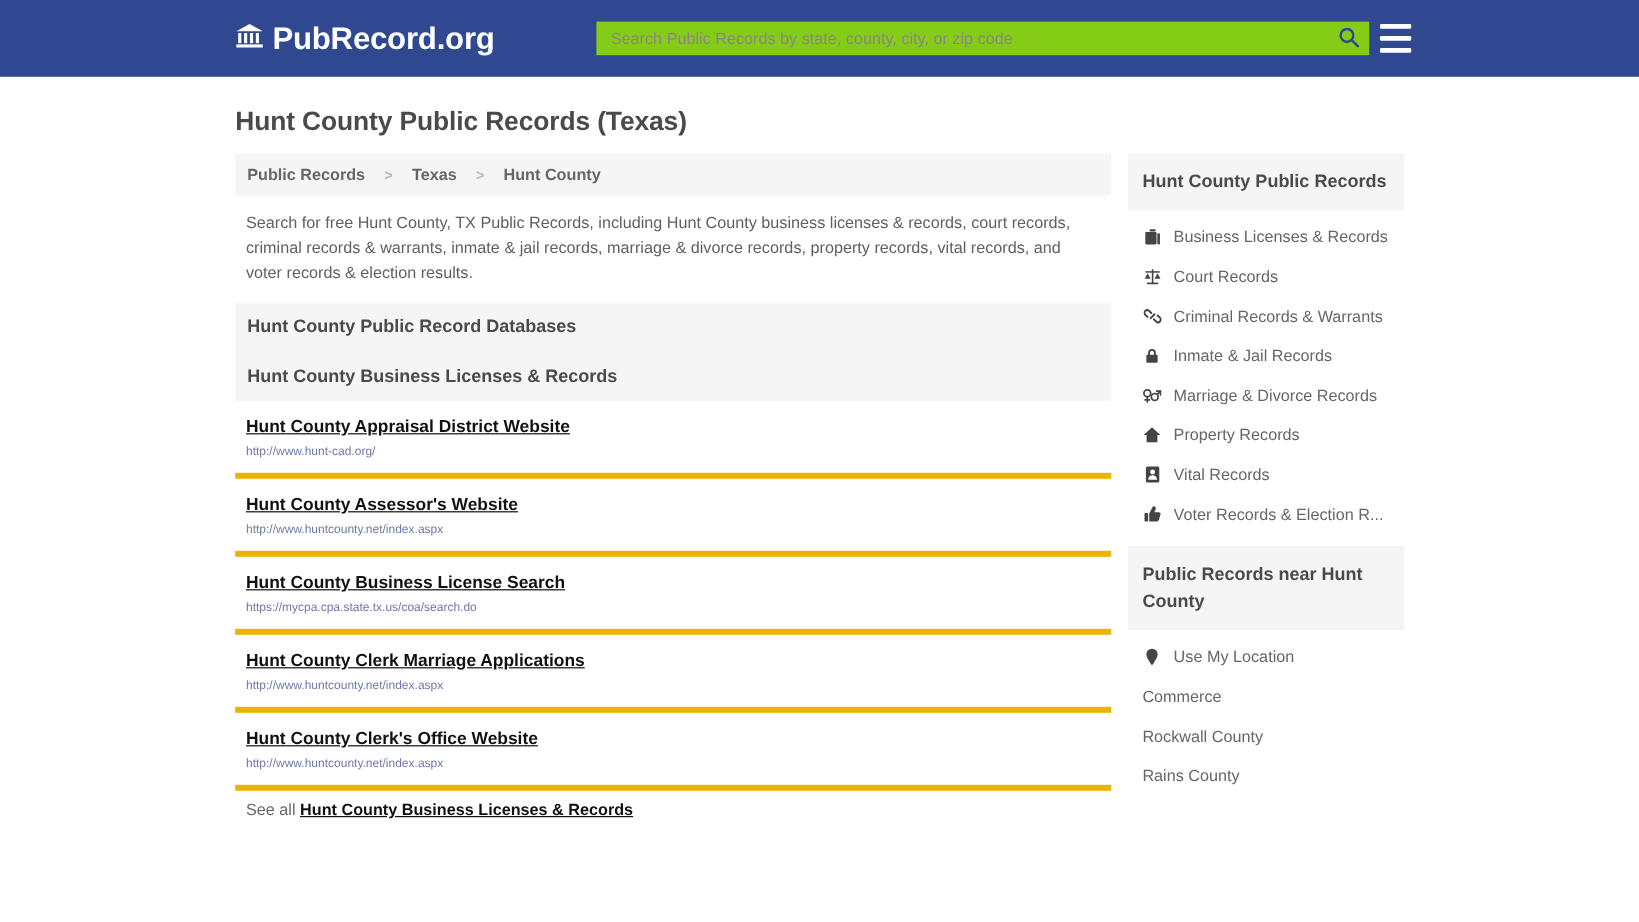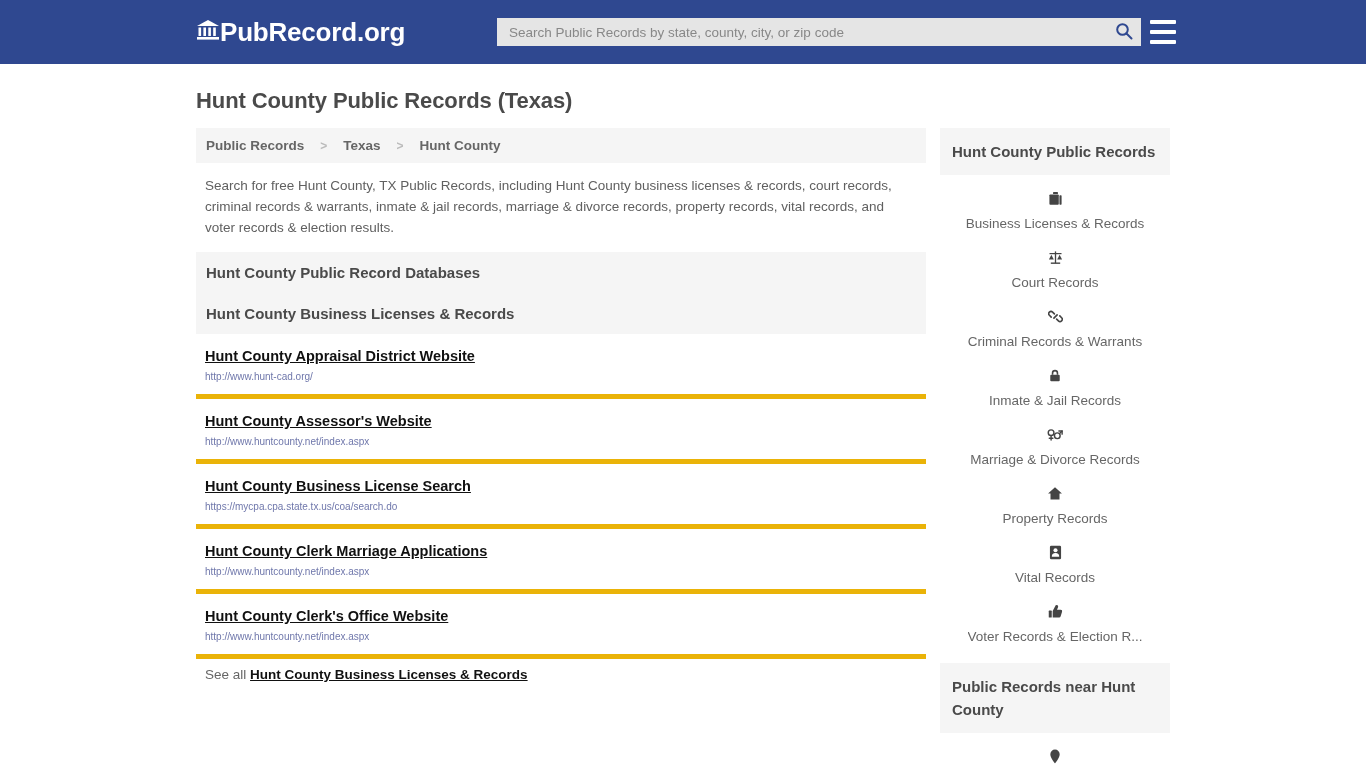--- a/index.html
+++ b/index.html
@@ -17,40 +17,40 @@
   .site-header {
     height: 64px;
     background: #2f4890;
     display: flex;
     align-items: center;
     position: relative;
   }
   .brand {
     display: flex;
     align-items: center;
-    gap: 0;
+    gap: 7px;
     margin-left: 196px;
     text-decoration: none;
     color: #ffffff;
   }
   .brand-icon { display: block; }
   .brand-text {
     font-size: 26px;
     font-weight: bold;
     color: #ffffff;
     letter-spacing: -0.2px;
     line-height: 1;
   }
   .search-wrap {
     position: absolute;
     left: 497px;
     top: 18px;
     width: 644px;
     height: 28px;
-    background: #e5e5e5;
+    background: #84cc16;
     display: flex;
     align-items: center;
     padding: 0 6px 0 10px;
   }
   .search-input {
     flex: 1;
     border: 0;
     outline: none;
     font-family: "Liberation Sans", sans-serif;
     font-size: 13.5px;
@@ -184,21 +184,20 @@
   .side-item {
     display: flex;
     align-items: center;
     gap: 10px;
     padding: 9px 12px;
     font-size: 13.5px;
     color: #666666;
     cursor: pointer;
     white-space: nowrap;
     overflow: hidden;
-    flex-direction: column;
   }
   .side-item .ico {
     width: 16px;
     flex: 0 0 16px;
     display: flex;
     align-items: center;
     justify-content: center;
     color: #444444;
   }
   .side-item .lbl {

